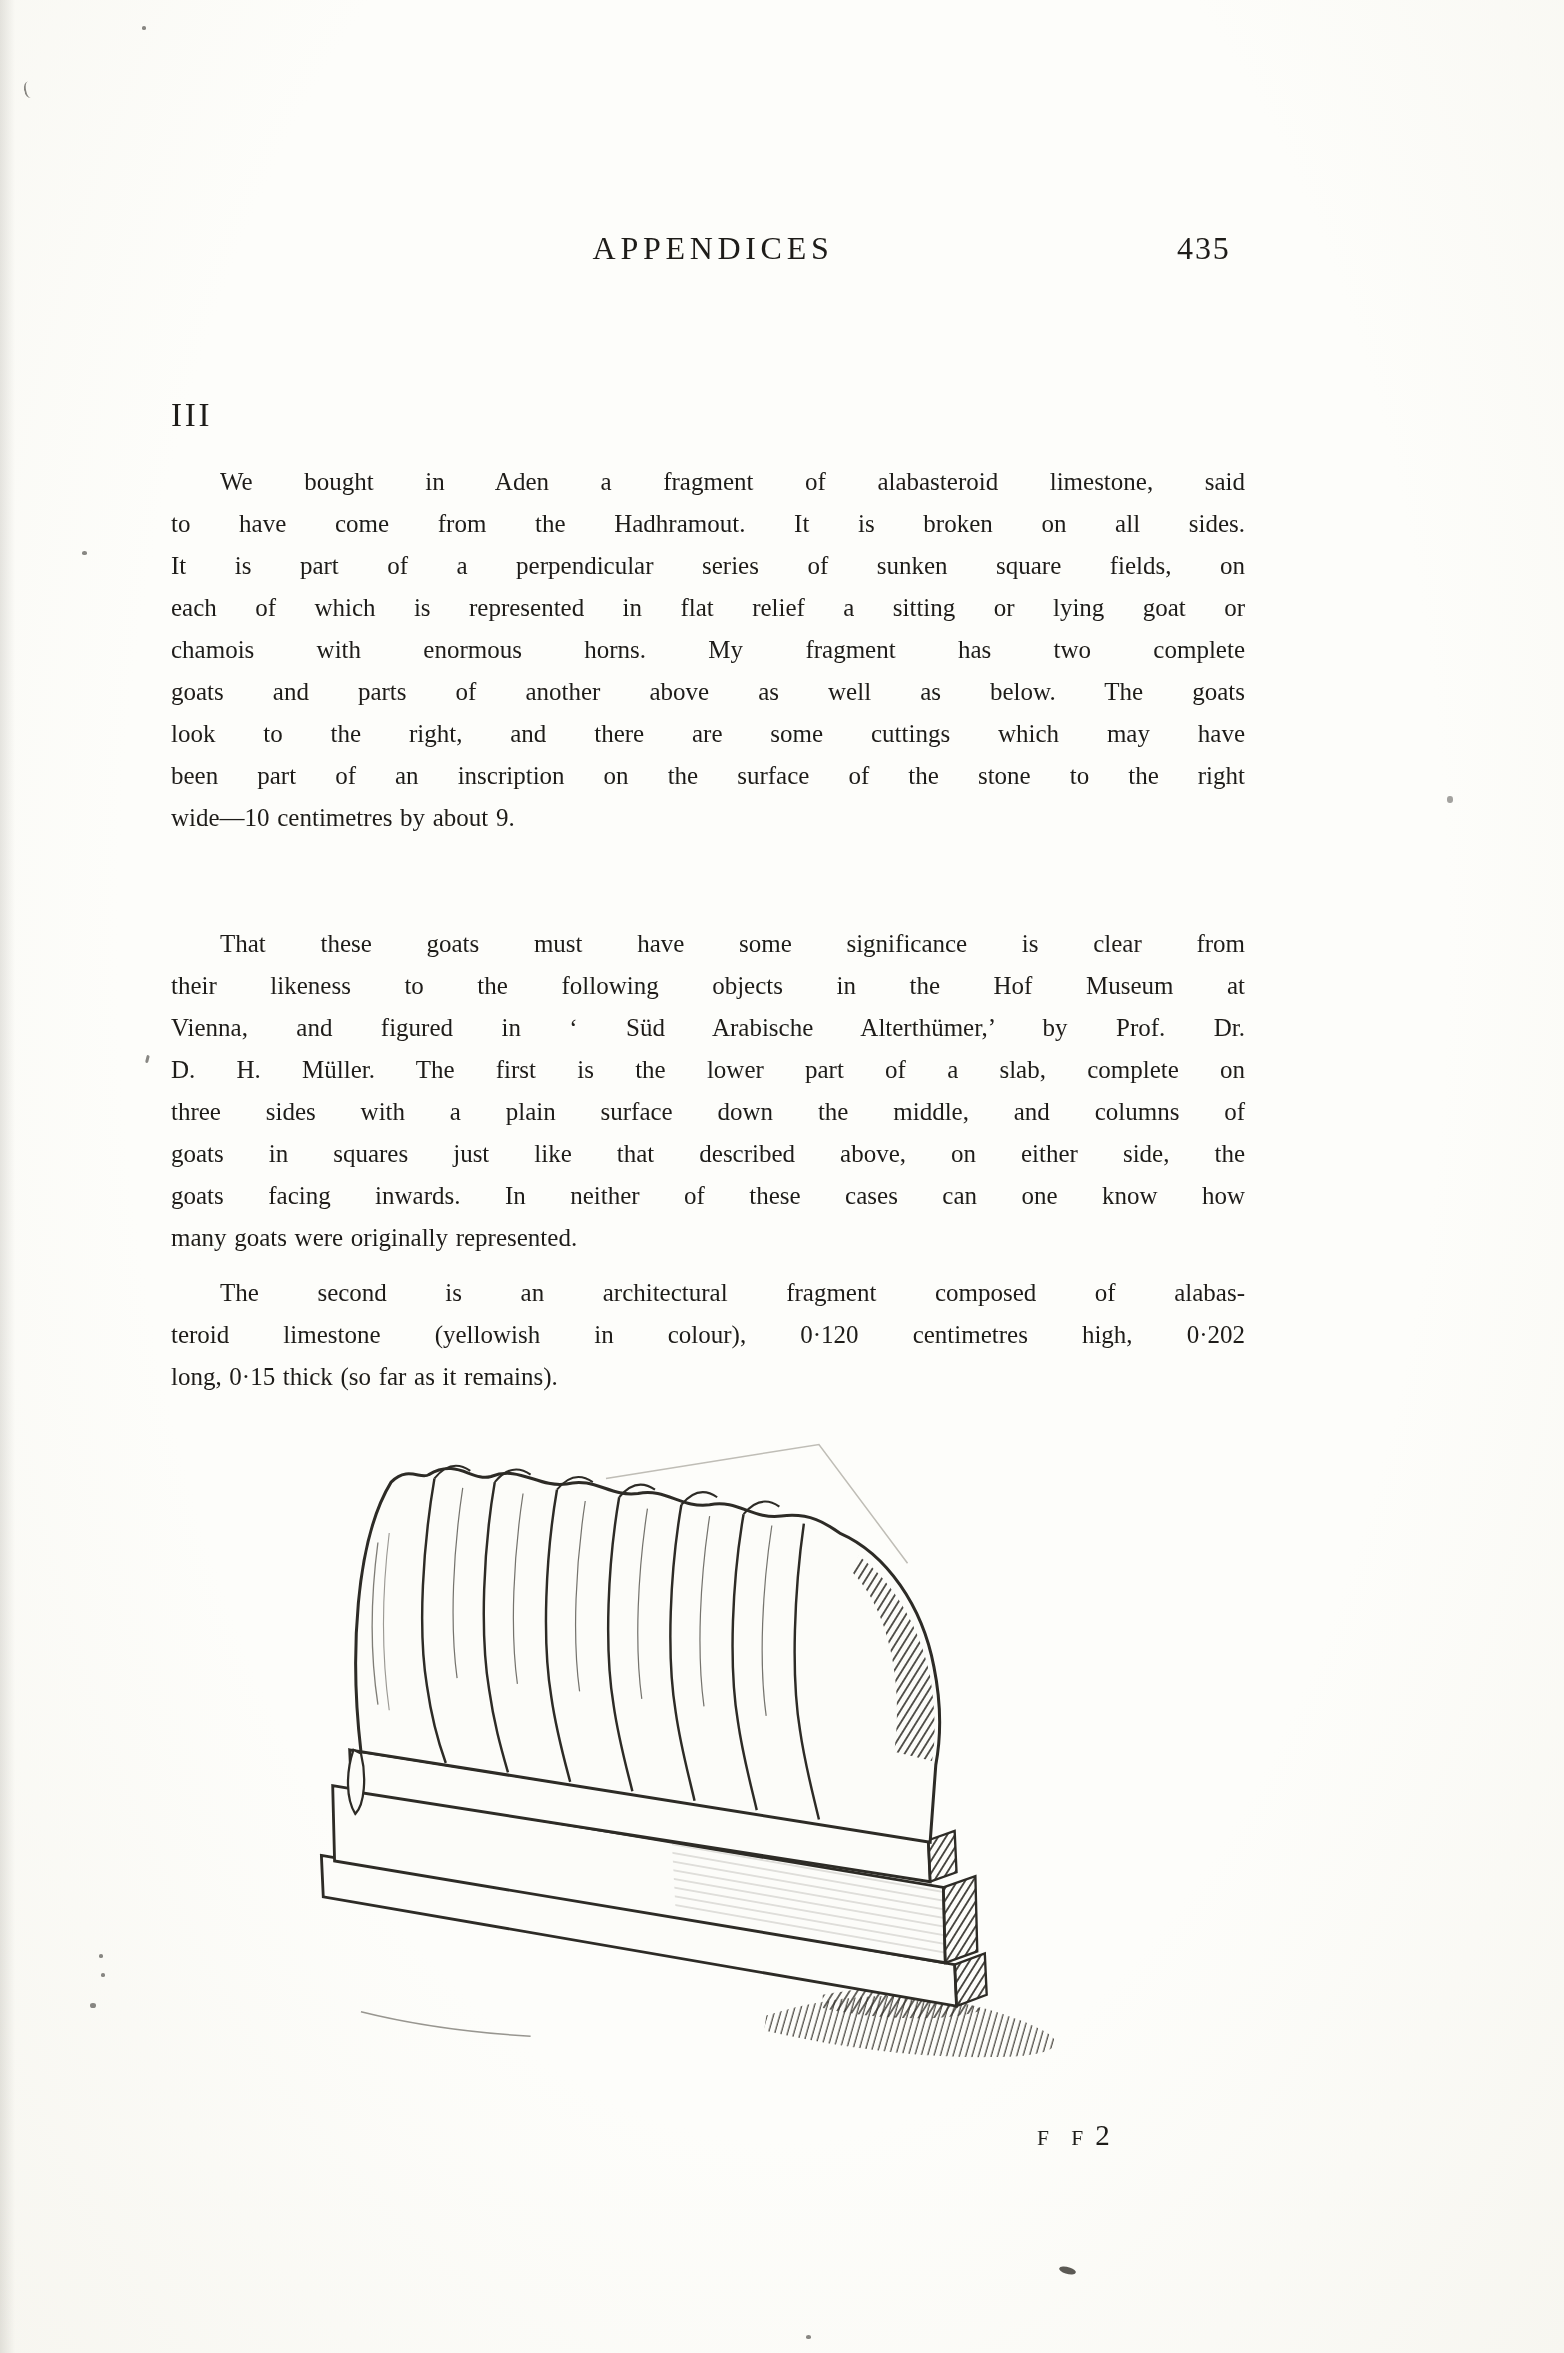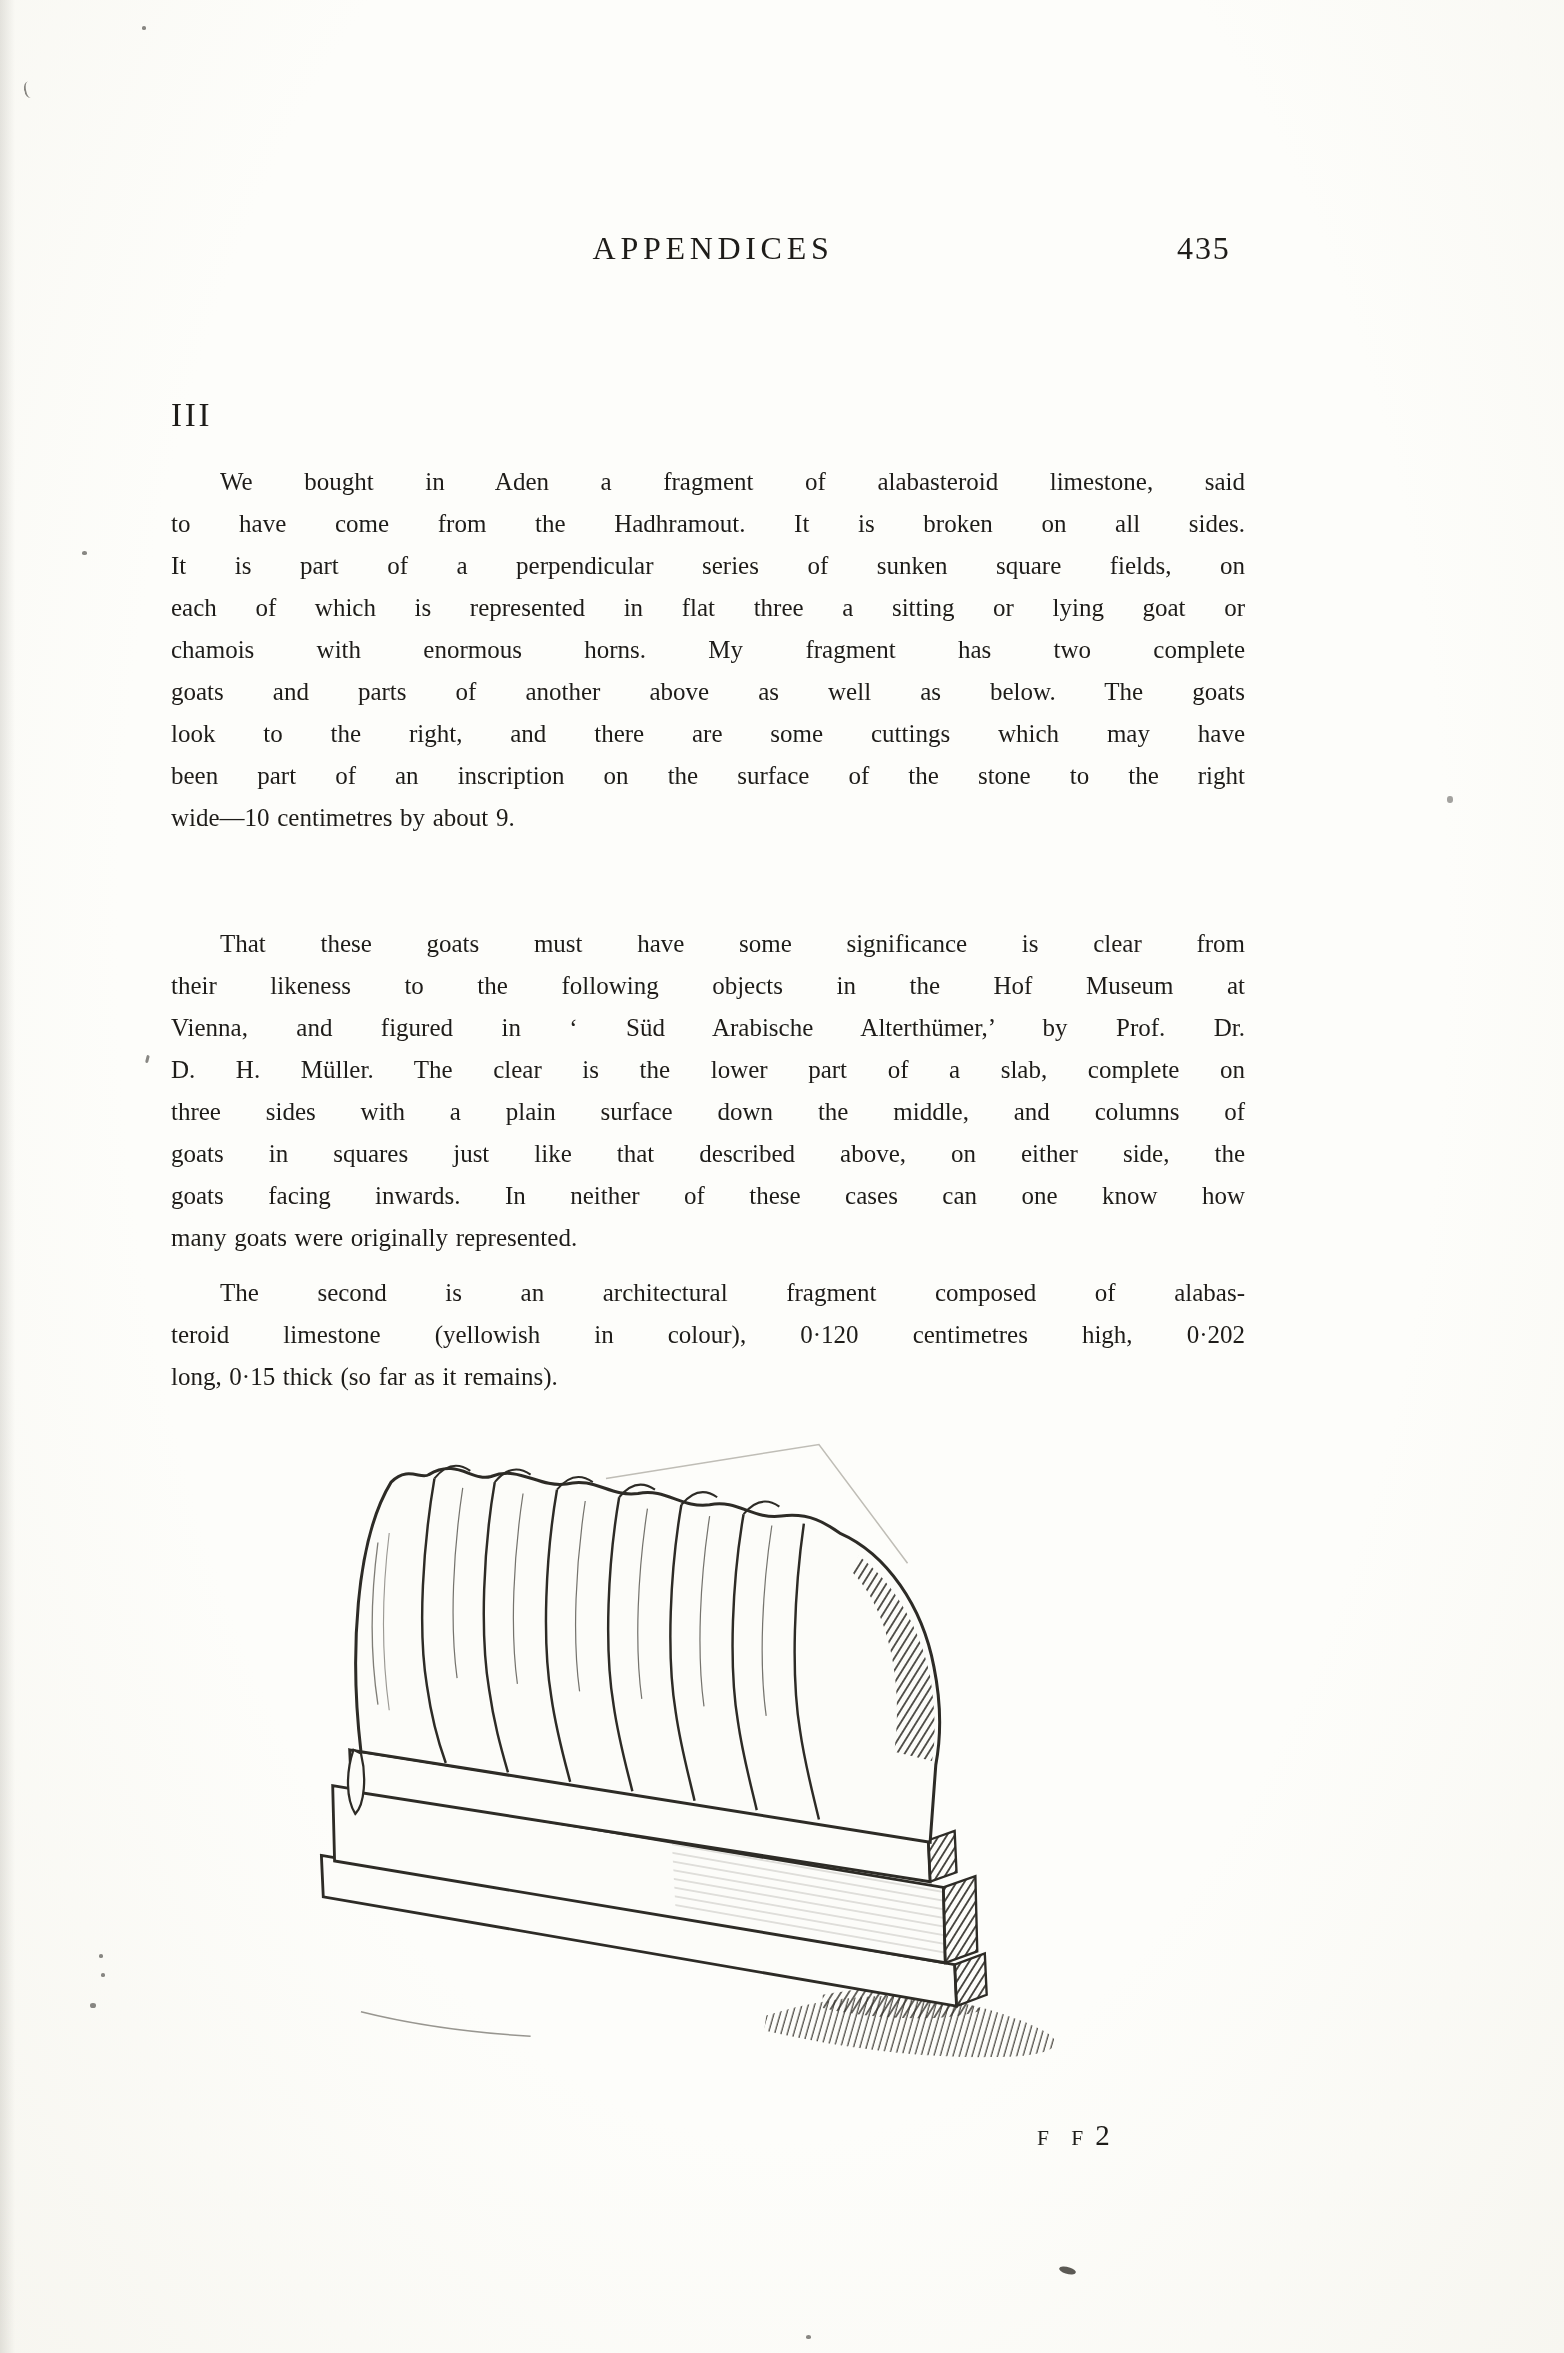--- a/index.html
+++ b/index.html
@@ -115,32 +115,32 @@
 
   <div class="header-title">APPENDICES</div>
   <div class="page-number">435</div>
 
   <div class="section-heading">III</div>
 
   <div class="paragraph p1">
       <div class="line first">We bought in Aden a fragment of alabasteroid limestone, said</div>
       <div class="line">to have come from the Hadhramout.  It is broken on all sides.</div>
       <div class="line">It is part of a perpendicular series of sunken square fields, on</div>
-      <div class="line">each of which is represented in flat three a sitting or lying goat or</div>
+      <div class="line">each of which is represented in flat relief a sitting or lying goat or</div>
       <div class="line">chamois with enormous horns.  My fragment has two complete</div>
       <div class="line">goats and parts of another above as well as below.  The goats</div>
       <div class="line">look to the right, and there are some cuttings which may have</div>
       <div class="line">been part of an inscription on the surface of the stone to the right</div>
       <div class="line last">wide—10 centimetres by about 9.</div>
     </div>
   <div class="paragraph p2">
       <div class="line first">That these goats must have some significance is clear from</div>
       <div class="line">their likeness to the following objects in the Hof Museum at</div>
       <div class="line">Vienna, and figured in ‘ Süd Arabische Alterthümer,’ by Prof. Dr.</div>
-      <div class="line">D. H. Müller.  The clear is the lower part of a slab, complete on</div>
+      <div class="line">D. H. Müller.  The first is the lower part of a slab, complete on</div>
       <div class="line">three sides with a plain surface down the middle, and columns of</div>
       <div class="line">goats in squares just like that described above, on either side, the</div>
       <div class="line">goats facing inwards.  In neither of these cases can one know how</div>
       <div class="line last">many goats were originally represented.</div>
     </div>
   <div class="paragraph p3">
       <div class="line first">The second is an architectural fragment composed of alabas-</div>
       <div class="line">teroid limestone (yellowish in colour), 0·120 centimetres high, 0·202</div>
       <div class="line last">long, 0·15 thick (so far as it remains).</div>
     </div>

